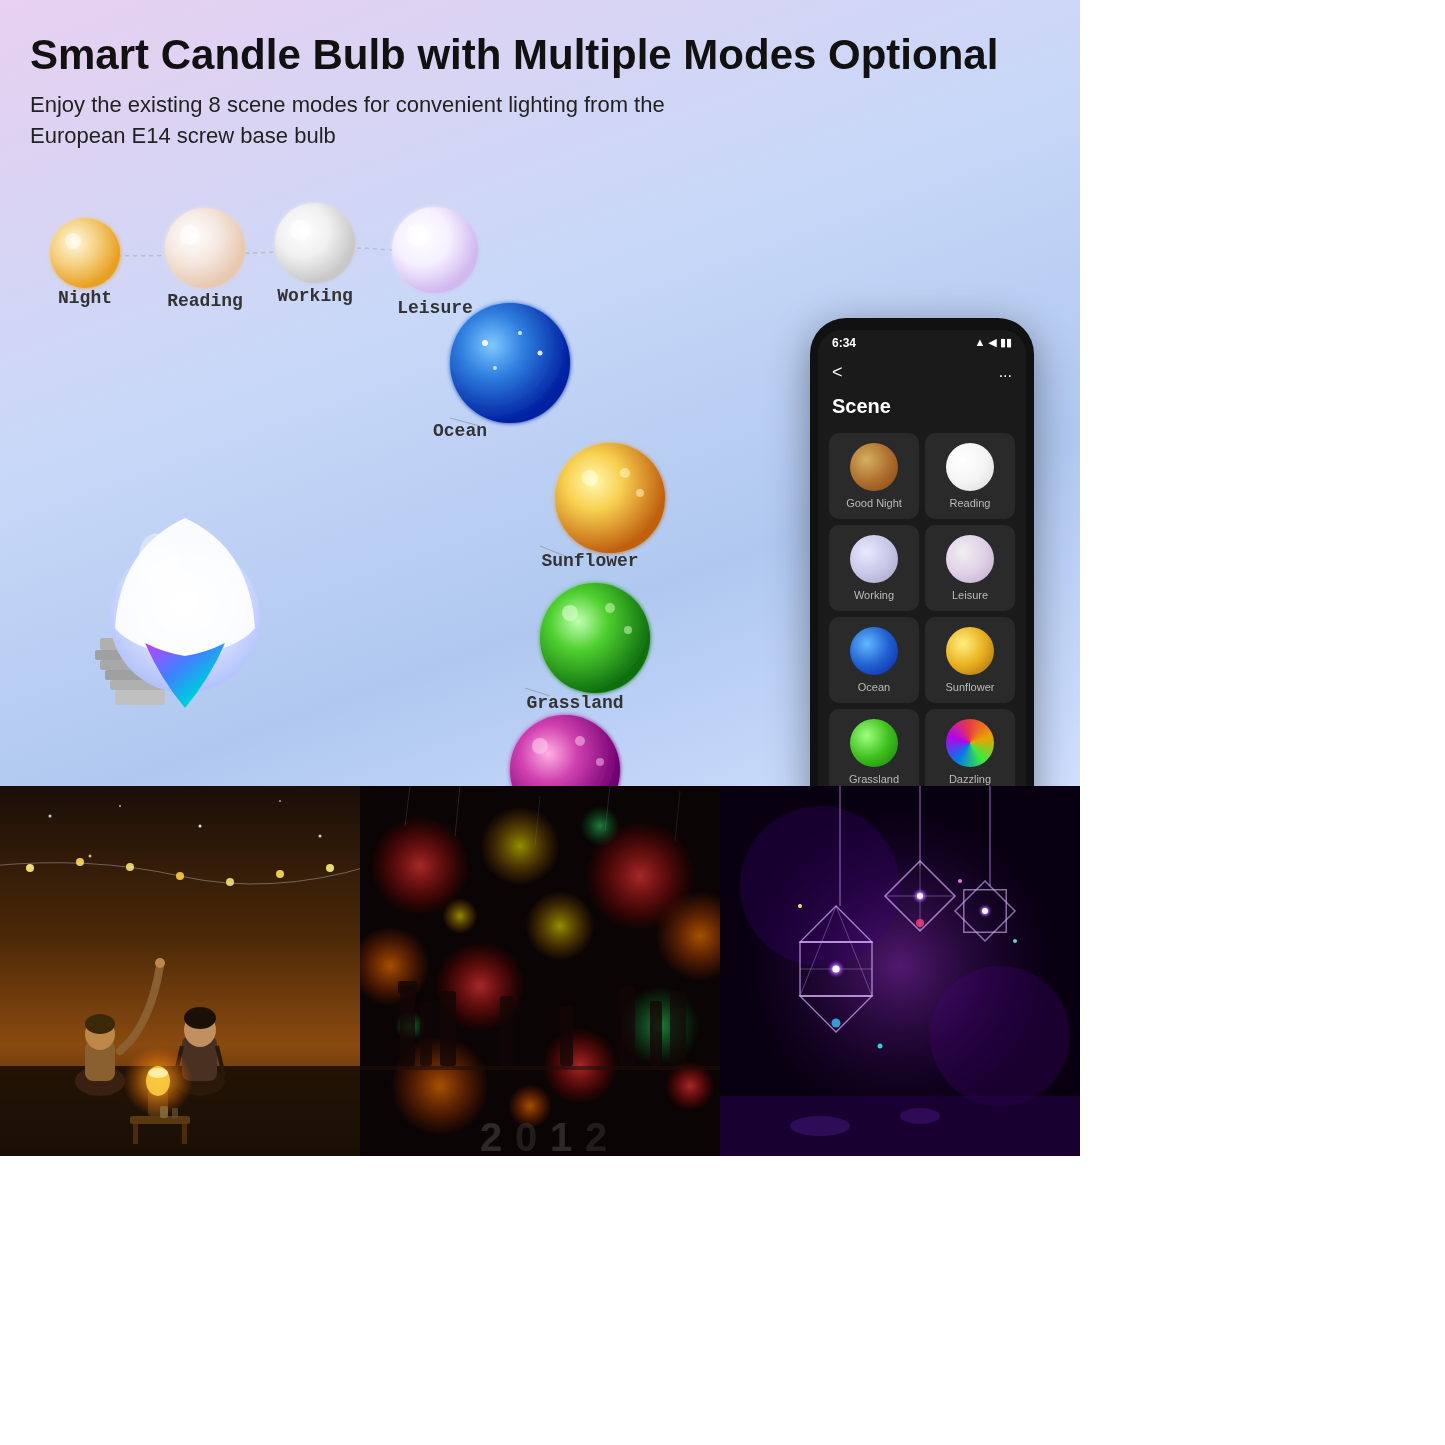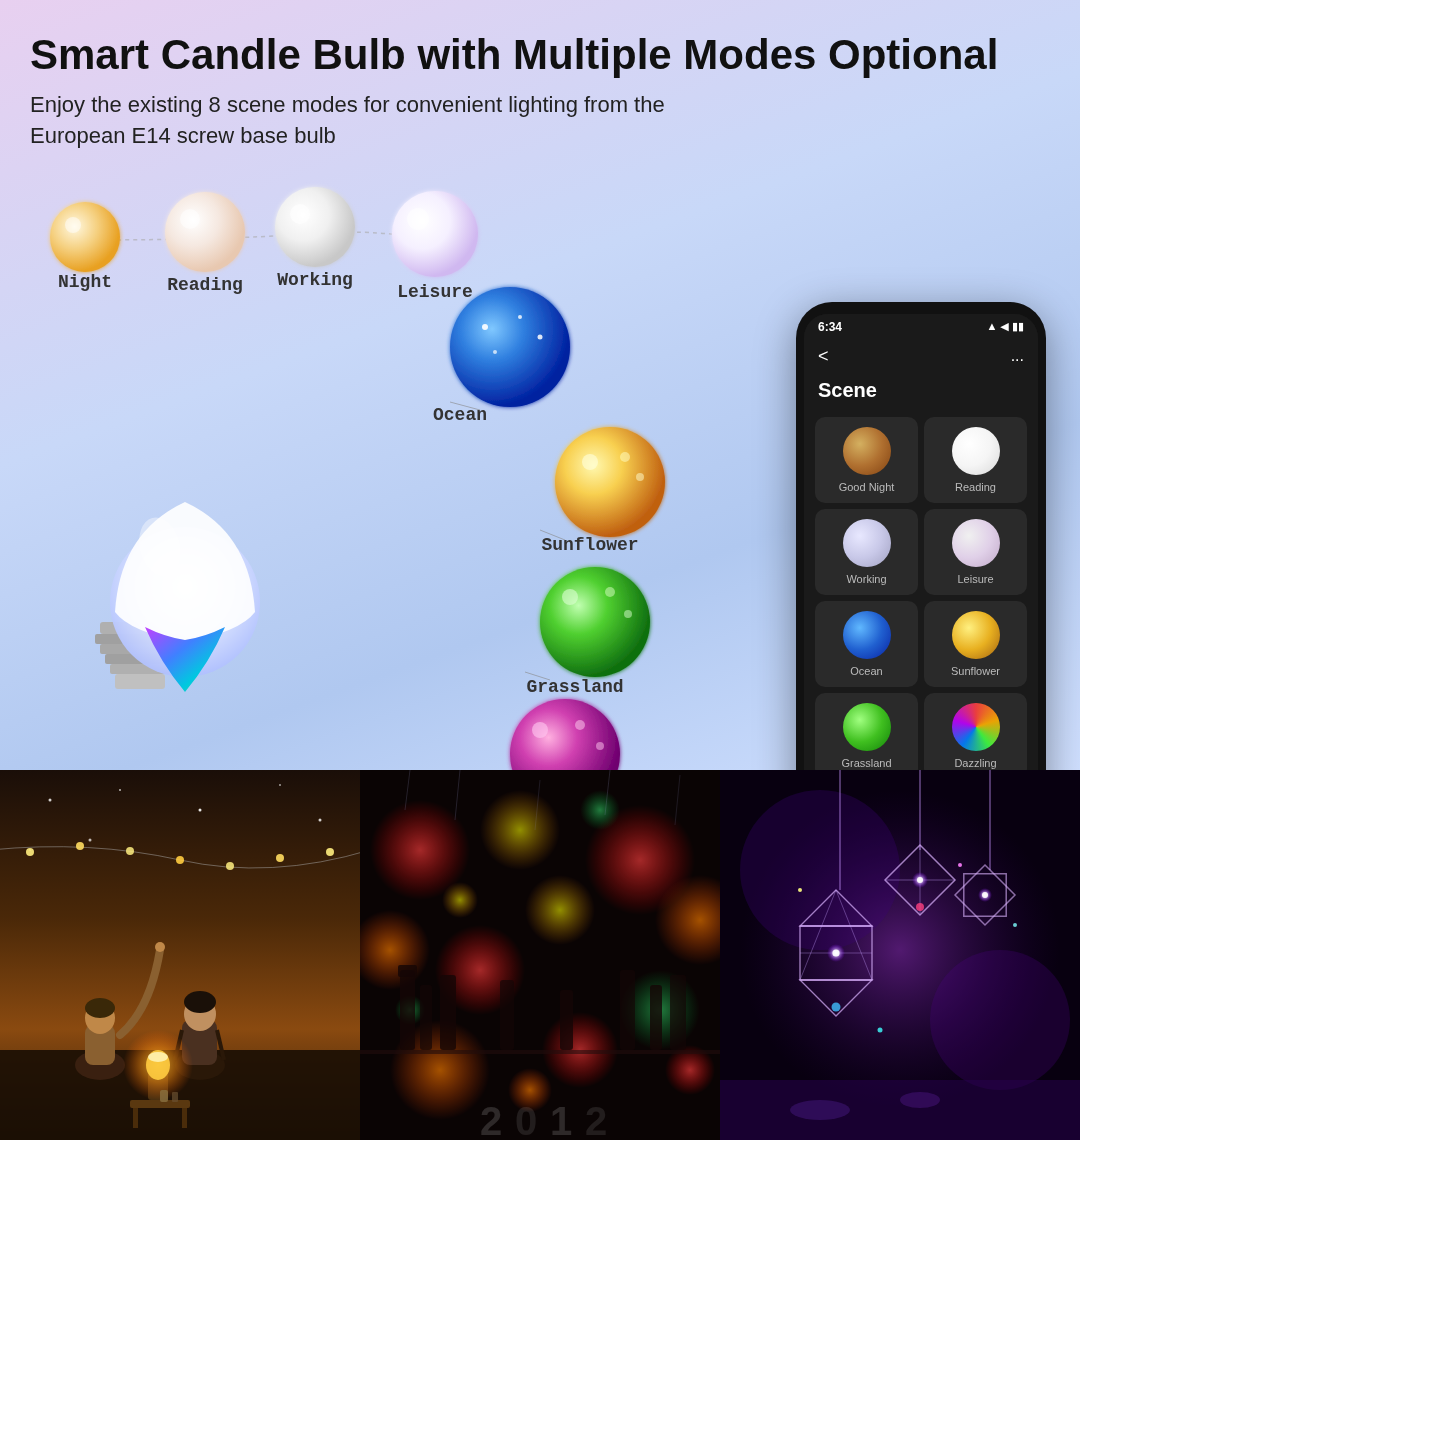--- a/index.html
+++ b/index.html
@@ -25,39 +25,39 @@
       color: #111;
       line-height: 1.2;
       margin-bottom: 10px;
     }
 
     .subtitle {
       font-size: 22px;
       color: #222;
       line-height: 1.4;
       max-width: 680px;
-      margin-bottom: 30px;
+      margin-bottom: 46px;
     }
 
     
     .scene-area {
       position: relative;
       width: 720px;
       height: 560px;
       display: inline-block;
       vertical-align: top;
       font-family: Liberation Mono, monospace;
     }
 
     
     .phone-container {
       position: absolute;
-      right: 4px;
+      right: 16px;
       top: 120px;
-      width: 250px;
+      width: 224px;
     }
 
     .phone-outer {
       background: #111;
       border-radius: 36px;
       padding: 12px 8px;
       box-shadow: 0 10px 40px rgba(0,0,0,0.4);
       position: relative;
     }
 

